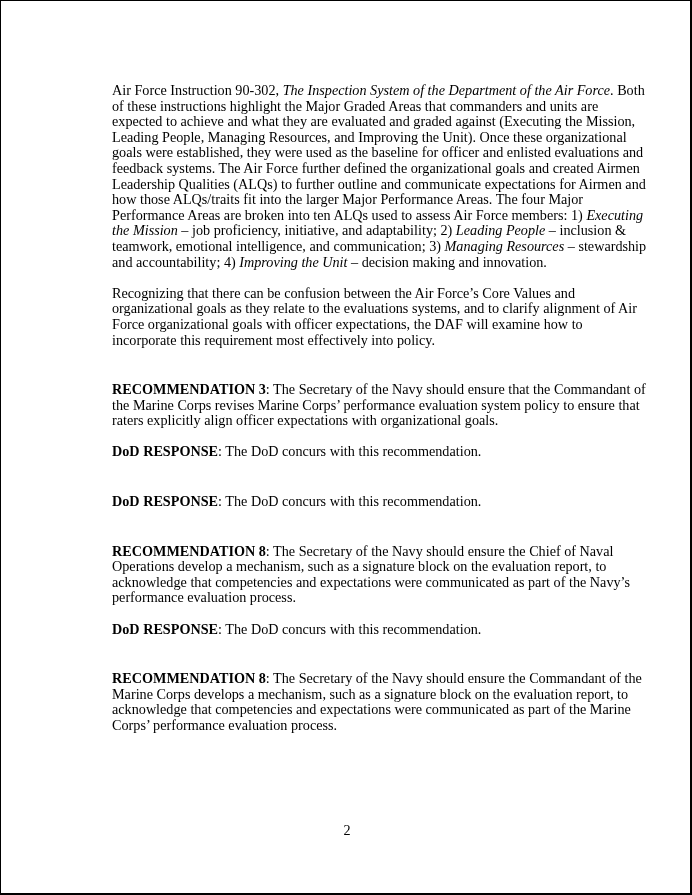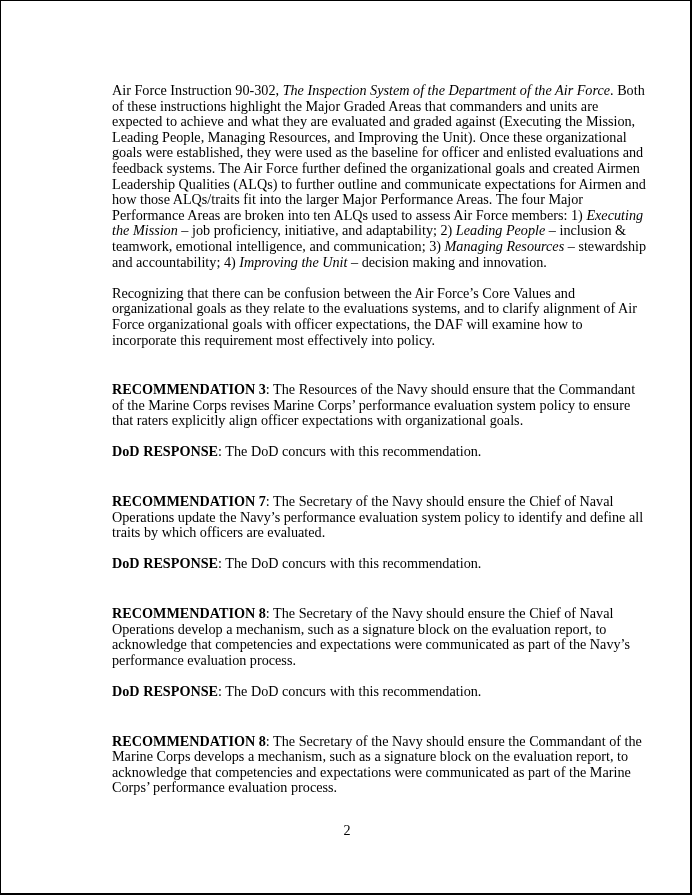--- a/index.html
+++ b/index.html
@@ -42,26 +42,25 @@
 <body>
 
 <div class="page">
   <div class="content">
 
     <p class="para"><span>Air Force Instruction 90-302, </span><span class="i">The Inspection System of the Department of the Air Force</span><span>.  Both of these instructions highlight the Major Graded Areas that commanders and units are expected to achieve and what they are evaluated and graded against (Executing the Mission, Leading People, Managing Resources, and Improving the Unit). Once these organizational goals were established, they were used as the baseline for officer and enlisted evaluations and feedback systems. The Air Force further defined the organizational goals and created Airmen Leadership Qualities (ALQs) to further outline and communicate expectations for Airmen and how those ALQs/traits fit into the larger Major Performance Areas. The four Major Performance Areas are broken into ten ALQs used to assess Air Force members: 1) </span><span class="i">Executing the Mission</span><span> – job proficiency, initiative, and adaptability; 2) </span><span class="i">Leading People</span><span> – inclusion &amp; teamwork, emotional intelligence, and communication; 3) </span><span class="i">Managing Resources</span><span> – stewardship and accountability; 4) </span><span class="i">Improving the Unit</span><span> – decision making and innovation.</span></p>
 
     <p class="para gap-big">Recognizing that there can be confusion between the Air Force’s Core Values and organizational goals as they relate to the evaluations systems, and to clarify alignment of Air Force organizational goals with officer expectations, the DAF will examine how to incorporate this requirement most effectively into policy.</p>
 
     <div>
-      <p class="para"><span class="b">RECOMMENDATION 3</span><span>:  The Resources of the Navy should ensure that the Commandant of the Marine Corps revises Marine Corps’ performance evaluation system policy to ensure that raters explicitly align officer expectations with organizational goals.</span></p>
+      <p class="para"><span class="b">RECOMMENDATION 3</span><span>:  The Secretary of the Navy should ensure that the Commandant of the Marine Corps revises Marine Corps’ performance evaluation system policy to ensure that raters explicitly align officer expectations with organizational goals.</span></p>
       <p class="para gap-big"><span class="b">DoD RESPONSE</span><span>:  The DoD concurs with this recommendation.</span></p>
     </div>
 
     <div>
-      <p class="para"><span class="b">RECOMMENDATION 7</span><span>:  The Secretary of the Navy should ensure the Chief of Naval Operations update the Navy’s performance evaluation system policy to identify and define all traits by which officers are evaluated.</span></p>
       <p class="para gap-big"><span class="b">DoD RESPONSE</span><span>:  The DoD concurs with this recommendation.</span></p>
     </div>
 
     <div>
       <p class="para"><span class="b">RECOMMENDATION 8</span><span>:  The Secretary of the Navy should ensure the Chief of Naval Operations develop a mechanism, such as a signature block on the evaluation report, to acknowledge that competencies and expectations were communicated as part of the Navy’s performance evaluation process.</span></p>
       <p class="para gap-big"><span class="b">DoD RESPONSE</span><span>:  The DoD concurs with this recommendation.</span></p>
     </div>
 
     <div>
       <p class="para"><span class="b">RECOMMENDATION 8</span><span>:  The Secretary of the Navy should ensure the Commandant of the Marine Corps develops a mechanism, such as a signature block on the evaluation report, to acknowledge that competencies and expectations were communicated as part of the Marine Corps’ performance evaluation process.</span></p>

